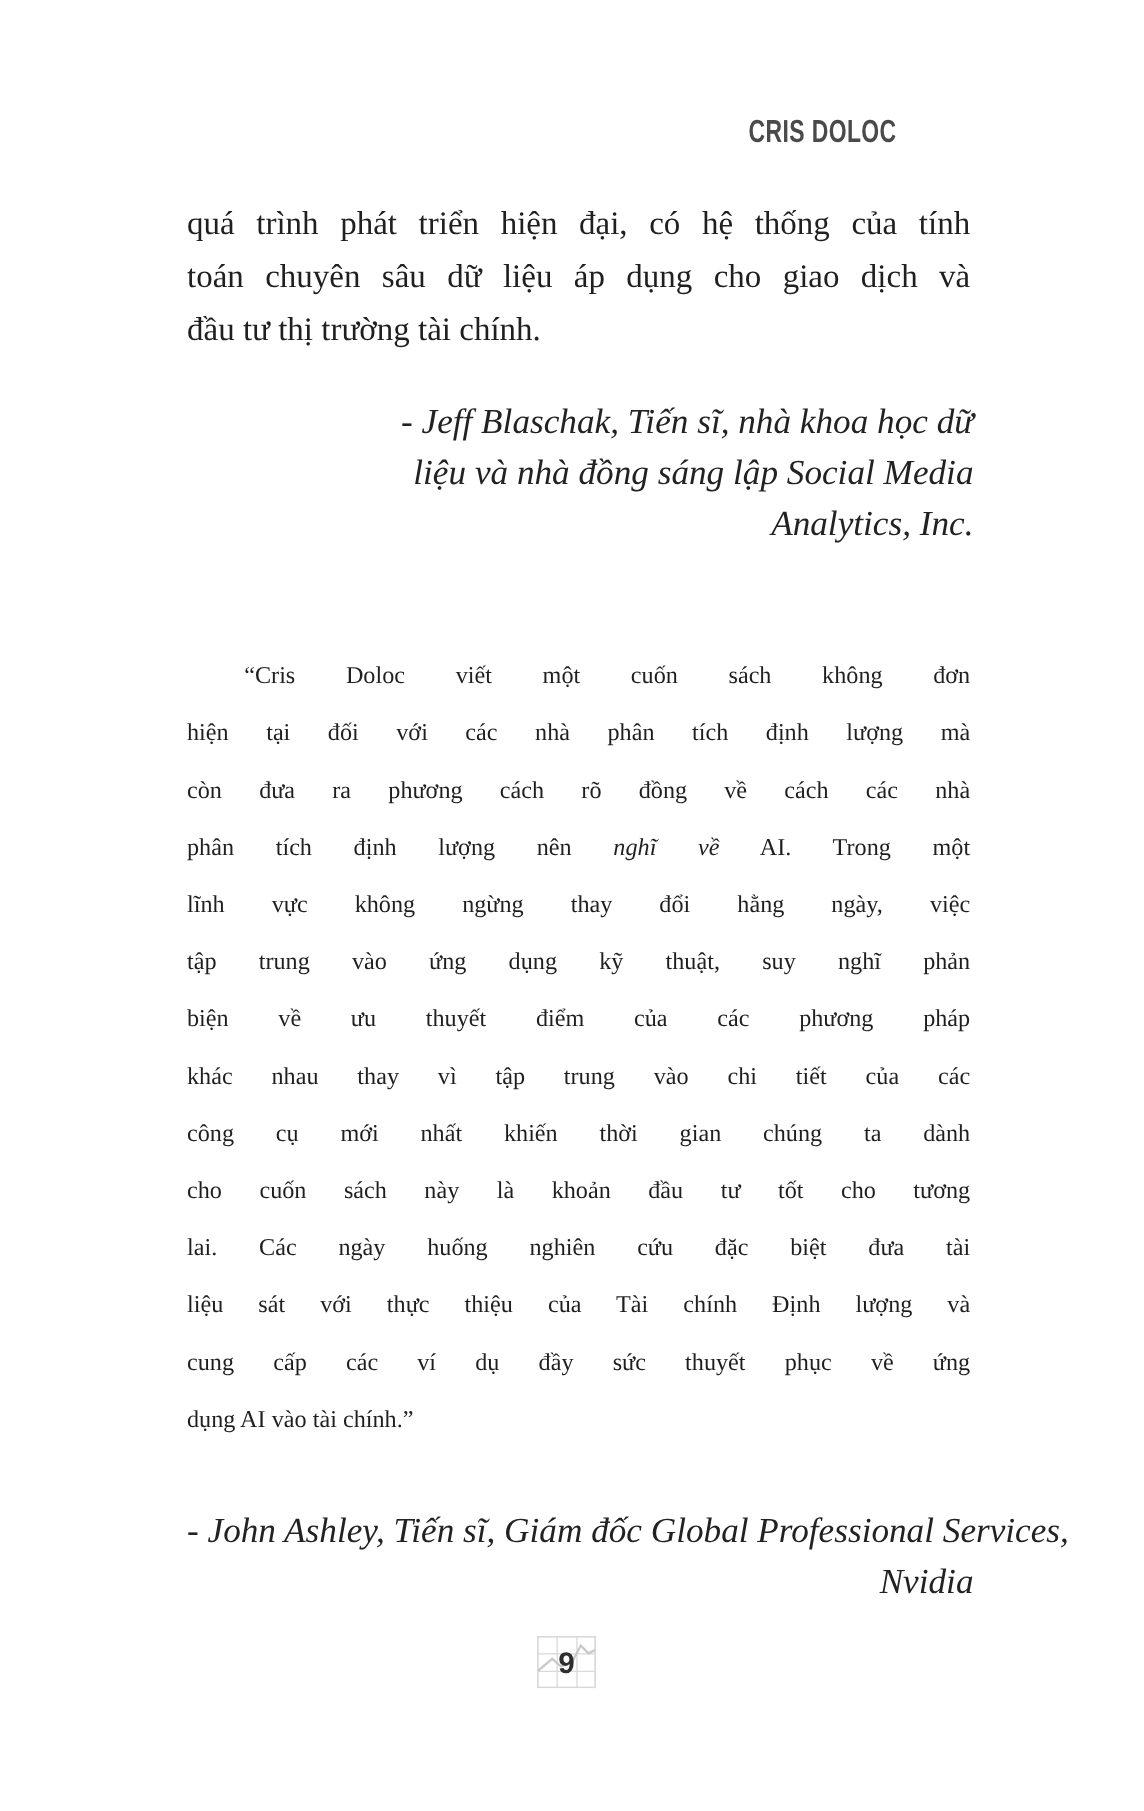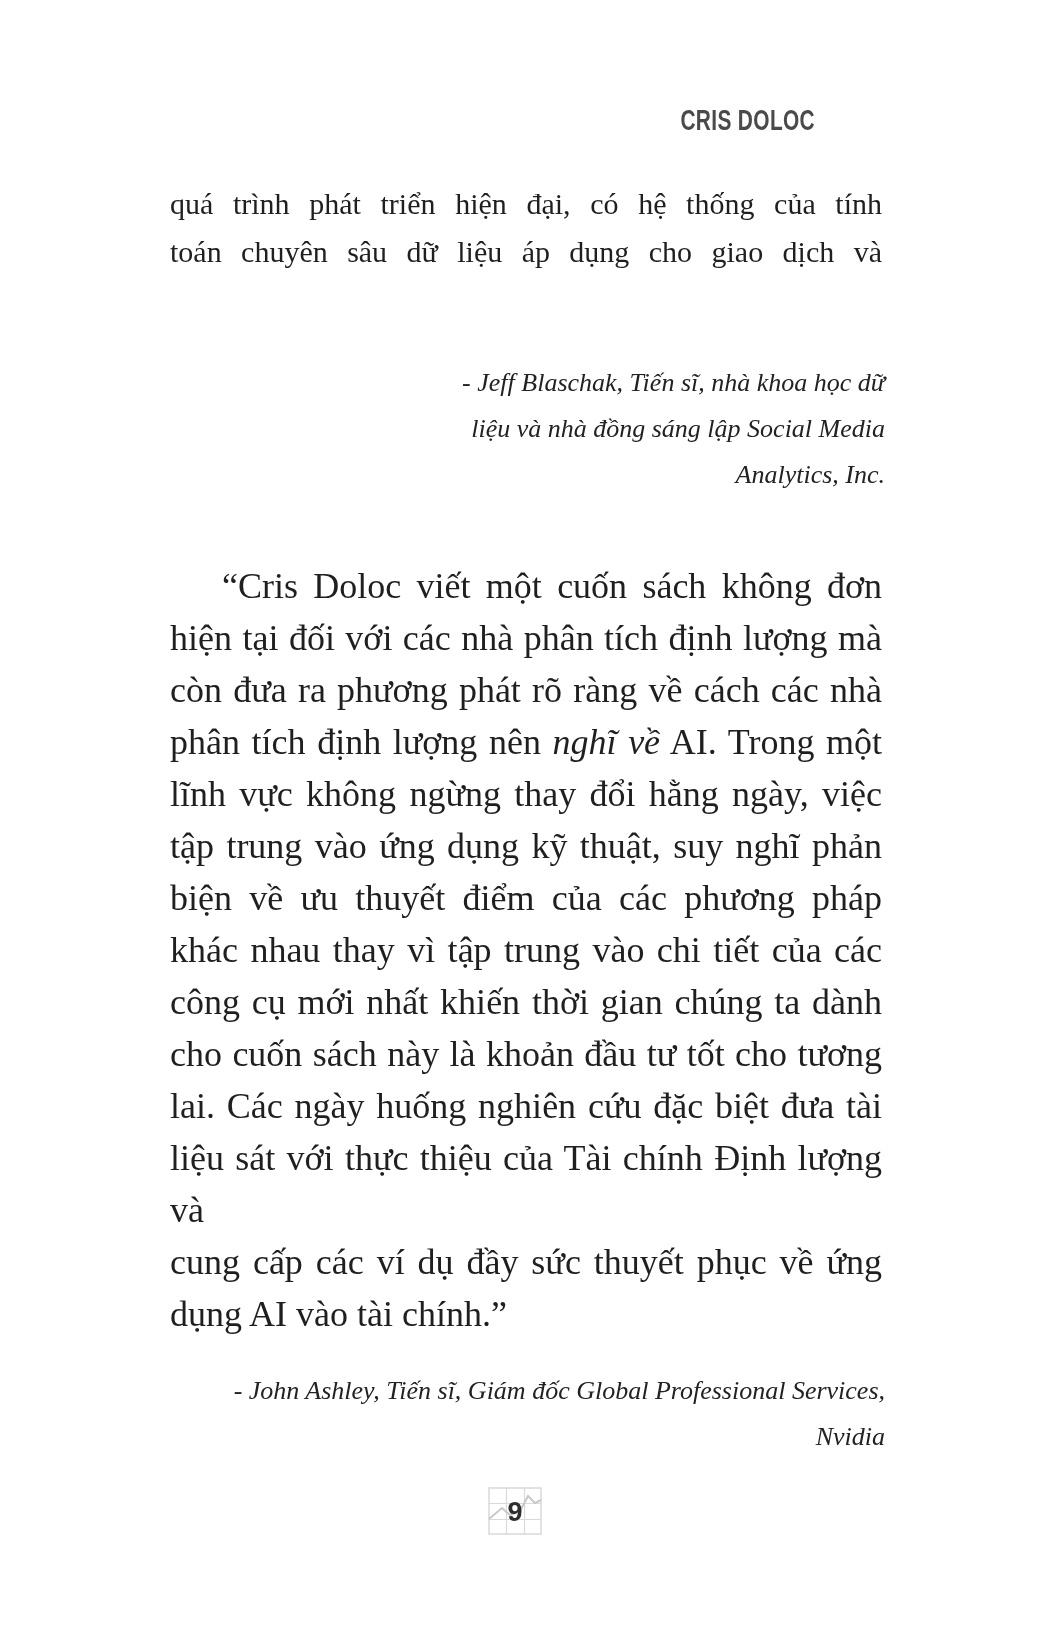--- a/index.html
+++ b/index.html
@@ -24,35 +24,35 @@
     transform: scaleX(0.72);
     transform-origin: 100% 50%;
     white-space: nowrap;
   }
   .textblock {
     position: absolute;
     left: 170px;
     width: 712px;
   }
   .intro   { top: 180px;  font-size: 30px; line-height: 48px; }
-  .quote   { top: 560px;  font-size: 36px; line-height: 52px; }
+  .quote   { top: 588px;  font-size: 22px; line-height: 52px; }
   .line { width: 100%; }
   .just {
     text-align: justify;
     text-align-last: justify;
     -moz-text-align-last: justify;
   }
   .lastline { text-align: left; }
   .indent { padding-left: 52px; box-sizing: border-box; }
   .attr {
     position: absolute;
     left: 170px;
     width: 715px;
     font-style: italic;
-    font-size: 26px;
+    font-size: 32px;
     line-height: 46px;
     text-align: right;
     color: #222222;
   }
   .attr .line { white-space: nowrap; }
   .attr1 { top: 360px; }
   .attr2 { top: 1368px; }
   .em-italic { font-style: italic; }
   .pagenum-ornament {
     position: absolute;
@@ -80,32 +80,33 @@
 </head>
 <body>
 
 <div class="page">
 
   <div class="running-header">CRIS DOLOC</div>
 
   <div class="textblock intro">
     <div class="line just">quá trình phát triển hiện đại, có hệ thống của tính</div>
     <div class="line just">toán chuyên sâu dữ liệu áp dụng cho giao dịch và</div>
+    <div class="line lastline">đầu tư thị trường tài chính.</div>
   </div>
 
   <div class="attr attr1">
     <div class="line">- Jeff Blaschak, Tiến sĩ, nhà khoa học dữ</div>
     <div class="line">liệu và nhà đồng sáng lập Social Media</div>
     <div class="line">Analytics, Inc.</div>
   </div>
 
   <div class="textblock quote">
     <div class="line just indent">“Cris Doloc viết một cuốn sách không đơn</div>
     <div class="line just">hiện tại đối với các nhà phân tích định lượng mà</div>
-    <div class="line just">còn đưa ra phương phát rõ ràng về cách các nhà</div>
+    <div class="line just">còn đưa ra phương cách rõ đồng về cách các nhà</div>
     <div class="line just"><span>phân tích định lượng nên </span><span class="em-italic">nghĩ về</span><span> AI. Trong một</span></div>
     <div class="line just">lĩnh vực không ngừng thay đổi hằng ngày, việc</div>
     <div class="line just">tập trung vào ứng dụng kỹ thuật, suy nghĩ phản</div>
     <div class="line just">biện về ưu thuyết điểm của các phương pháp</div>
     <div class="line just">khác nhau thay vì tập trung vào chi tiết của các</div>
     <div class="line just">công cụ mới nhất khiến thời gian chúng ta dành</div>
     <div class="line just">cho cuốn sách này là khoản đầu tư tốt cho tương</div>
     <div class="line just">lai. Các ngày huống nghiên cứu đặc biệt đưa tài</div>
     <div class="line just">liệu sát với thực thiệu của Tài chính Định lượng và</div>
     <div class="line just">cung cấp các ví dụ đầy sức thuyết phục về ứng</div>

